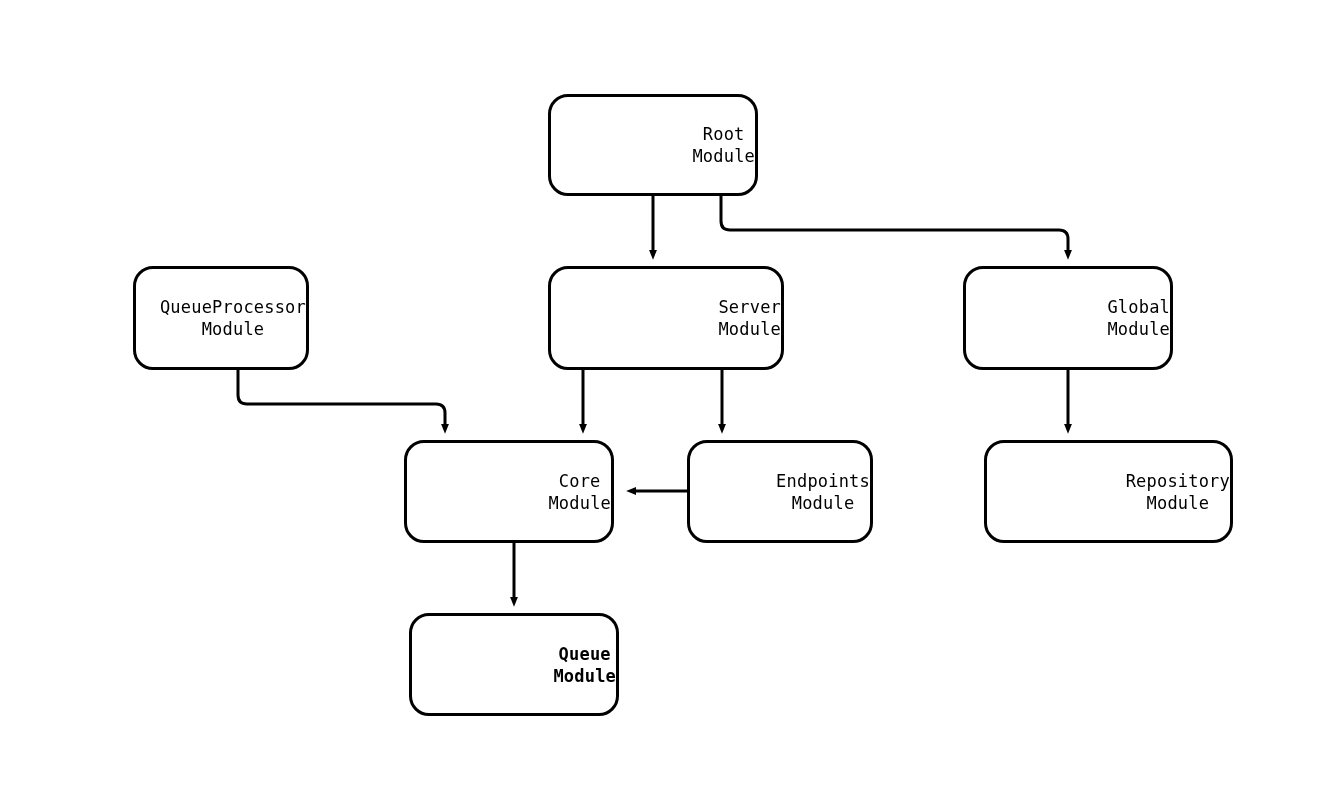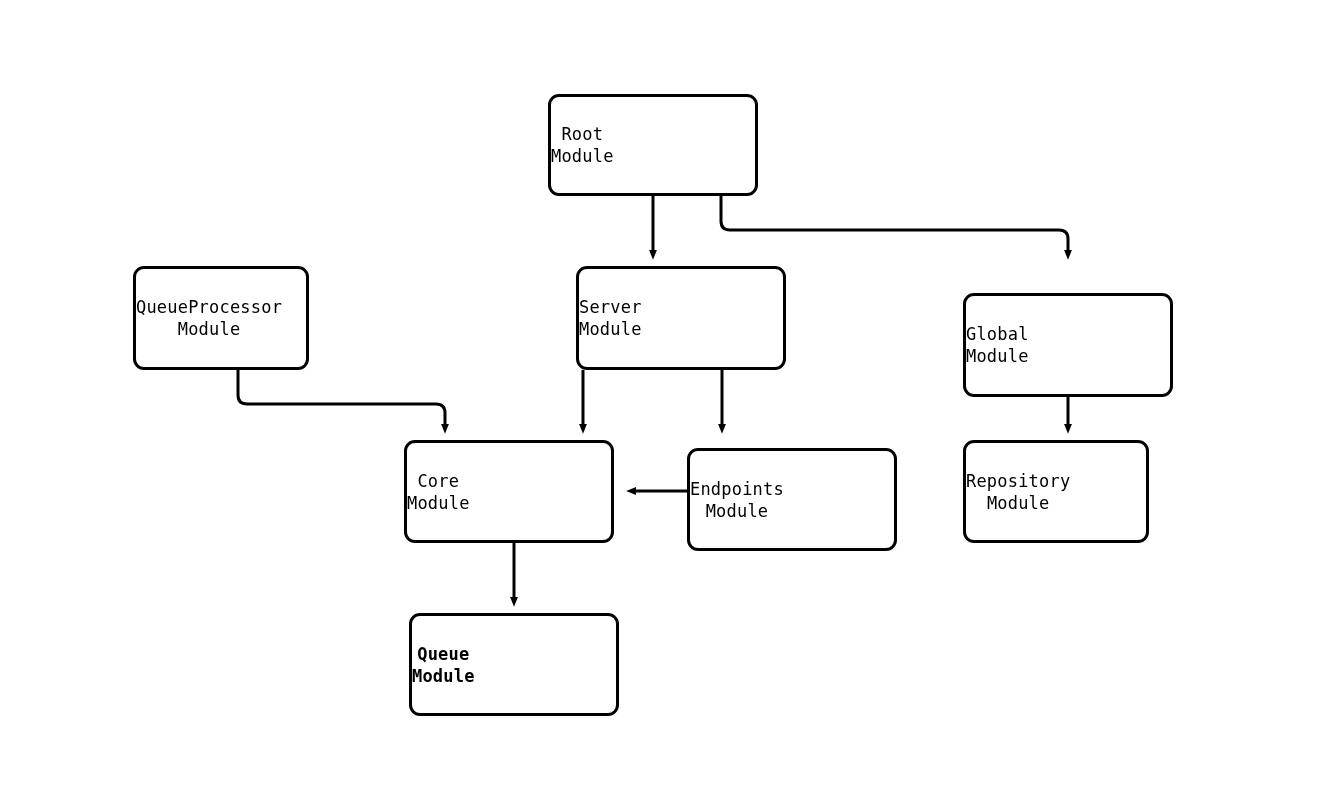--- a/index.html
+++ b/index.html
@@ -24,24 +24,24 @@
     top: 0;
     width: 1337px;
     height: 809px;
     pointer-events: none;
   }
   .node {
     position: absolute;
     box-sizing: border-box;
     background: #ffffff;
     border: 3px solid #000000;
-    border-radius: 11px;
+    border-radius: 20px;
     display: flex;
     flex-direction: column;
-    align-items: flex-start;
+    align-items: flex-end;
     justify-content: center;
     z-index: 2;
   }
   .node-label {
     font-family: "DejaVu Sans Mono", "Liberation Mono", monospace;
     font-size: 17px;
     line-height: 22px;
     color: #000000;
     text-align: center;
     white-space: pre;
@@ -76,37 +76,37 @@
 
   <div id="nodes-layer">
       <div class="node" style="left: 548px; top: 94px; width: 210px; height: 102px; border-color: rgb(0, 0, 0); border-width: 3px;">
         <div class="node-label">Root
 Module</div>
       </div>
       <div class="node" style="left: 133px; top: 266px; width: 176px; height: 104px; border-color: rgb(0, 0, 0); border-width: 3px;">
         <div class="node-label">QueueProcessor
 Module</div>
       </div>
-      <div class="node" style="left: 576px; top: 266px; width: 210px; height: 104px; border-color: rgb(0, 0, 0); border-width: 3px;">
+      <div class="node" style="left: 548px; top: 266px; width: 236px; height: 104px; border-color: rgb(0, 0, 0); border-width: 3px;">
         <div class="node-label">Server
 Module</div>
       </div>
-      <div class="node" style="left: 963px; top: 266px; width: 210px; height: 104px; border-color: rgb(0, 0, 0); border-width: 3px; margin-top: 27px;">
+      <div class="node" style="left: 963px; top: 266px; width: 210px; height: 104px; border-color: rgb(0, 0, 0); border-width: 3px;">
         <div class="node-label">Global
 Module</div>
       </div>
       <div class="node" style="left: 404px; top: 440px; width: 210px; height: 103px; border-color: rgb(0, 0, 0); border-width: 3px;">
         <div class="node-label">Core
 Module</div>
       </div>
-      <div class="node" style="left: 687px; top: 440px; width: 210px; height: 103px; border-color: rgb(0, 0, 0); border-width: 3px; margin-top: 8px;">
+      <div class="node" style="left: 687px; top: 440px; width: 186px; height: 103px; border-color: rgb(0, 0, 0); border-width: 3px;">
         <div class="node-label">Endpoints
 Module</div>
       </div>
-      <div class="node" style="left: 963px; top: 440px; width: 186px; height: 103px; border-color: rgb(0, 0, 0); border-width: 3px;">
+      <div class="node" style="left: 984px; top: 440px; width: 249px; height: 103px; border-color: rgb(0, 0, 0); border-width: 3px;">
         <div class="node-label">Repository
 Module</div>
       </div>
       <div class="node" style="left: 409px; top: 613px; width: 210px; height: 103px; border-color: rgb(0, 0, 0); border-width: 3px; font-weight: bold;">
         <div class="node-label">Queue
 Module</div>
       </div>
     </div>
 
 </div>

